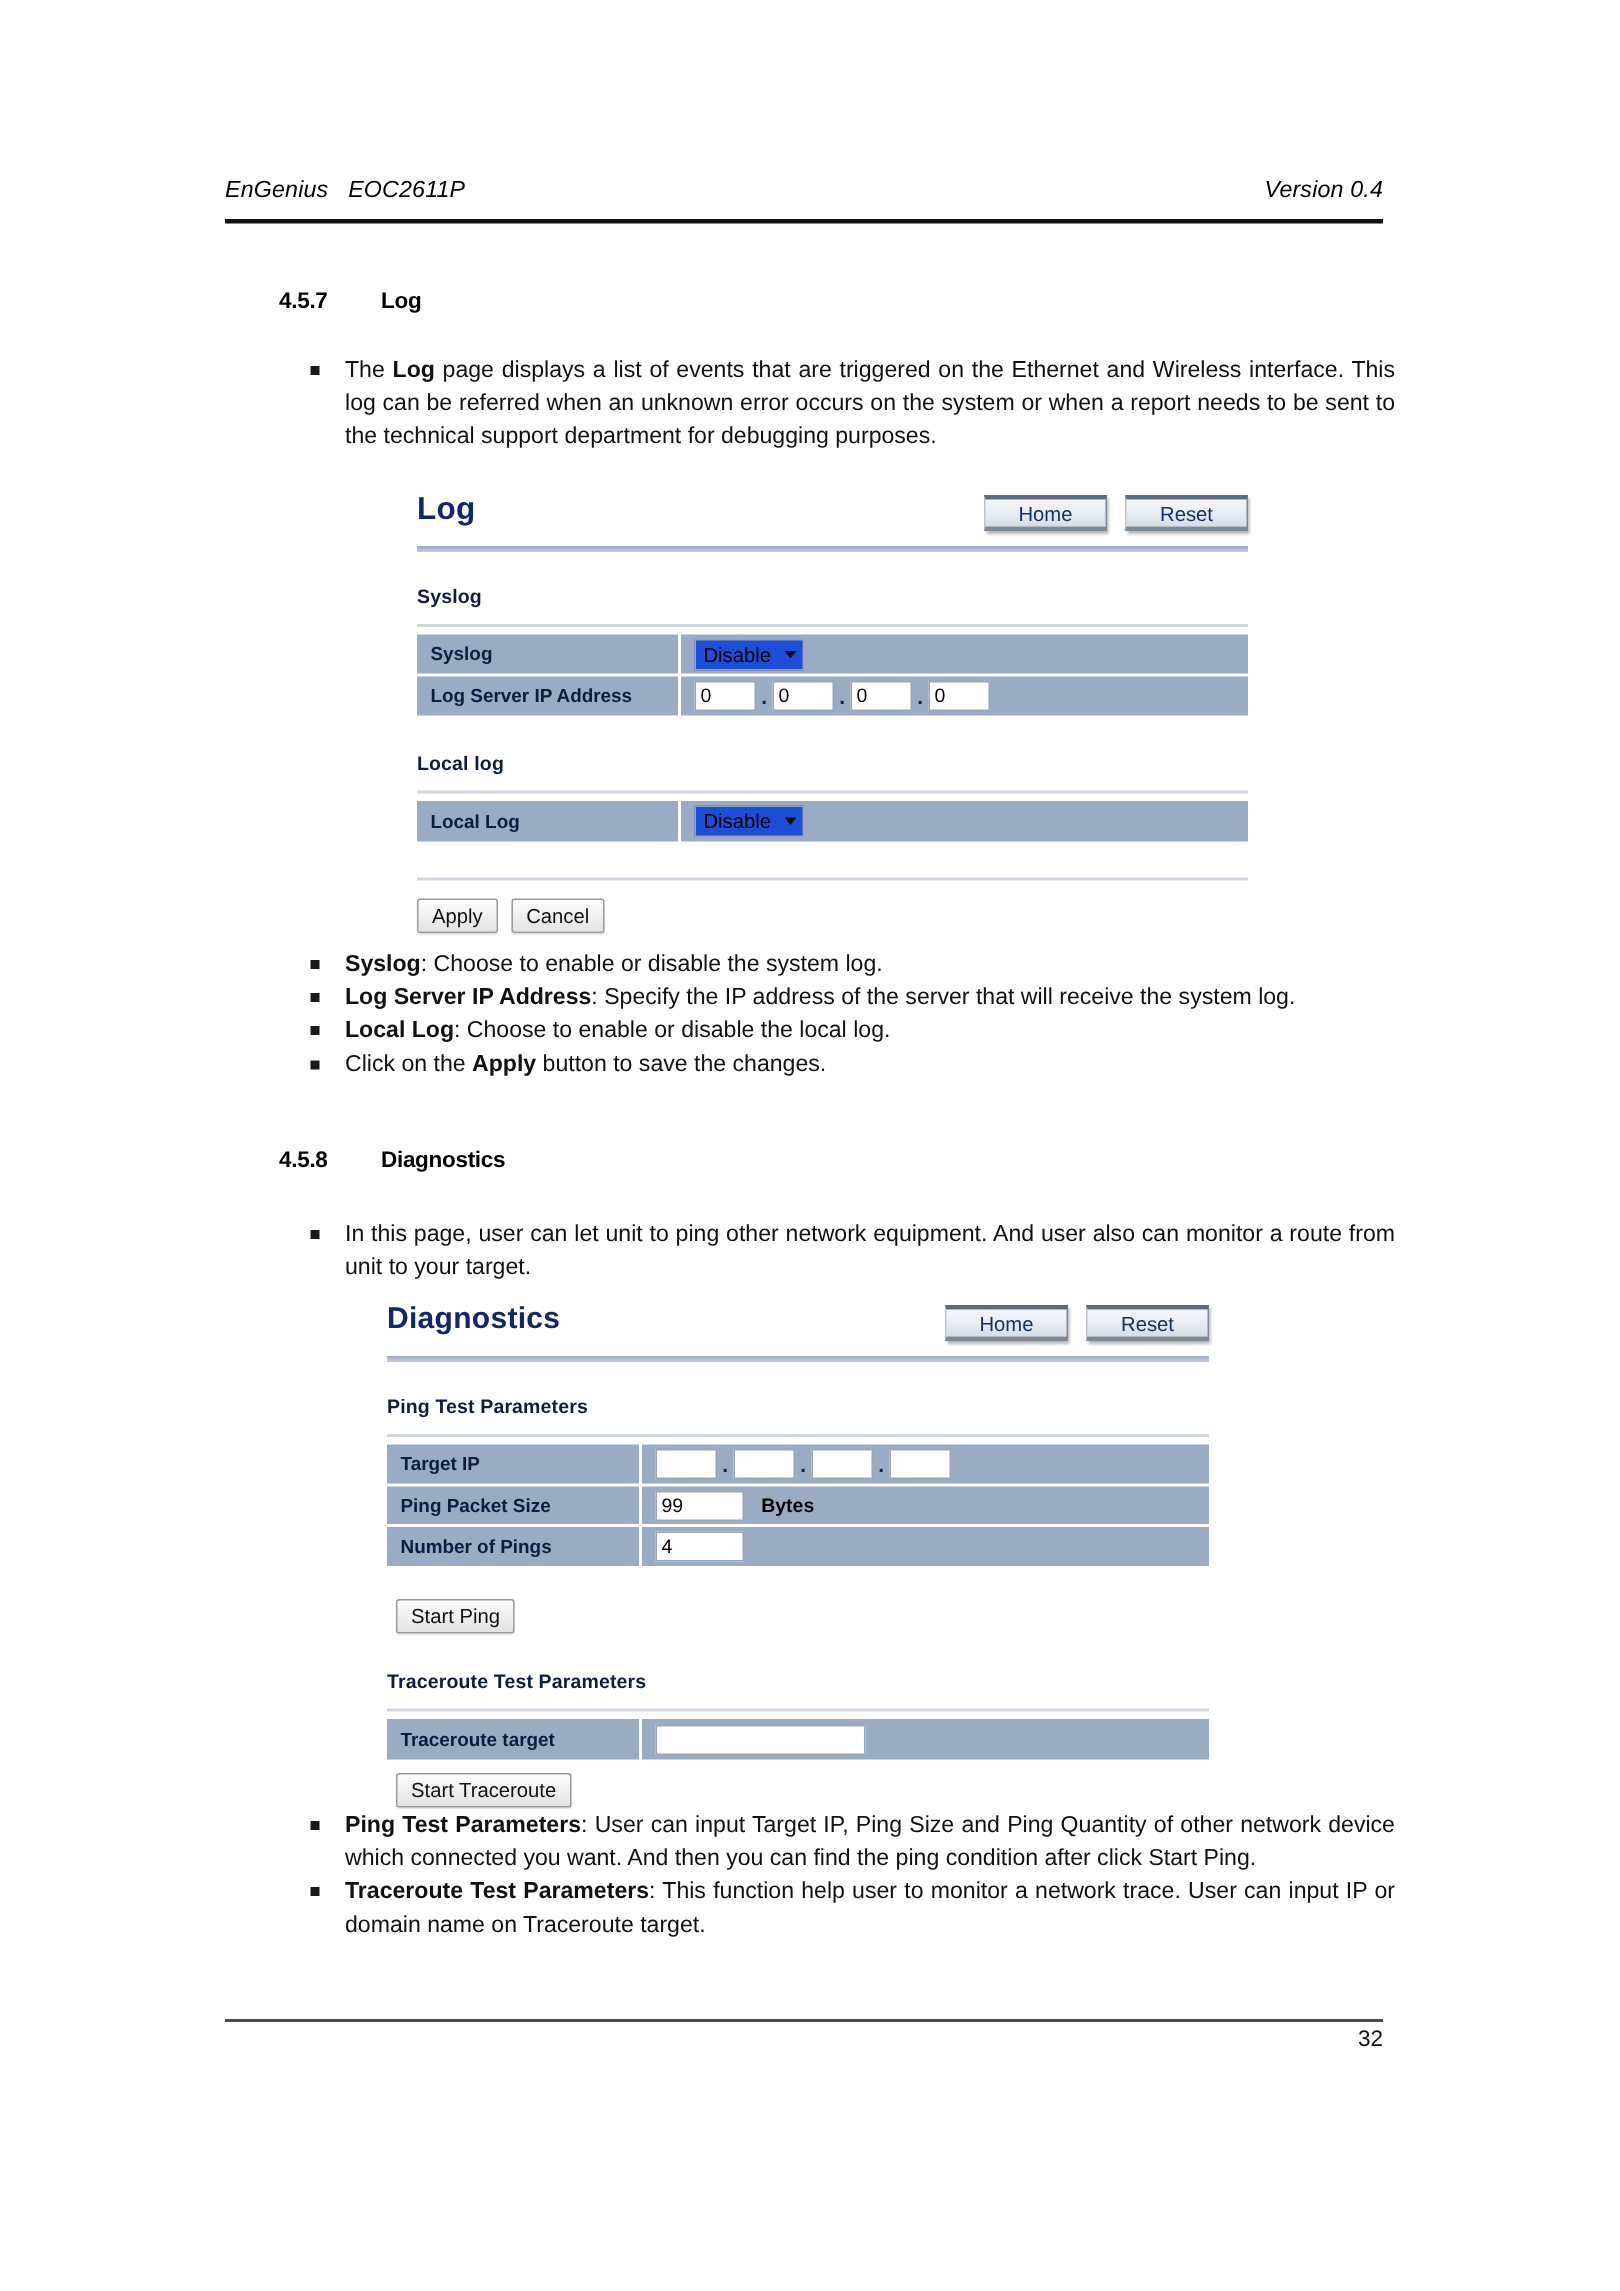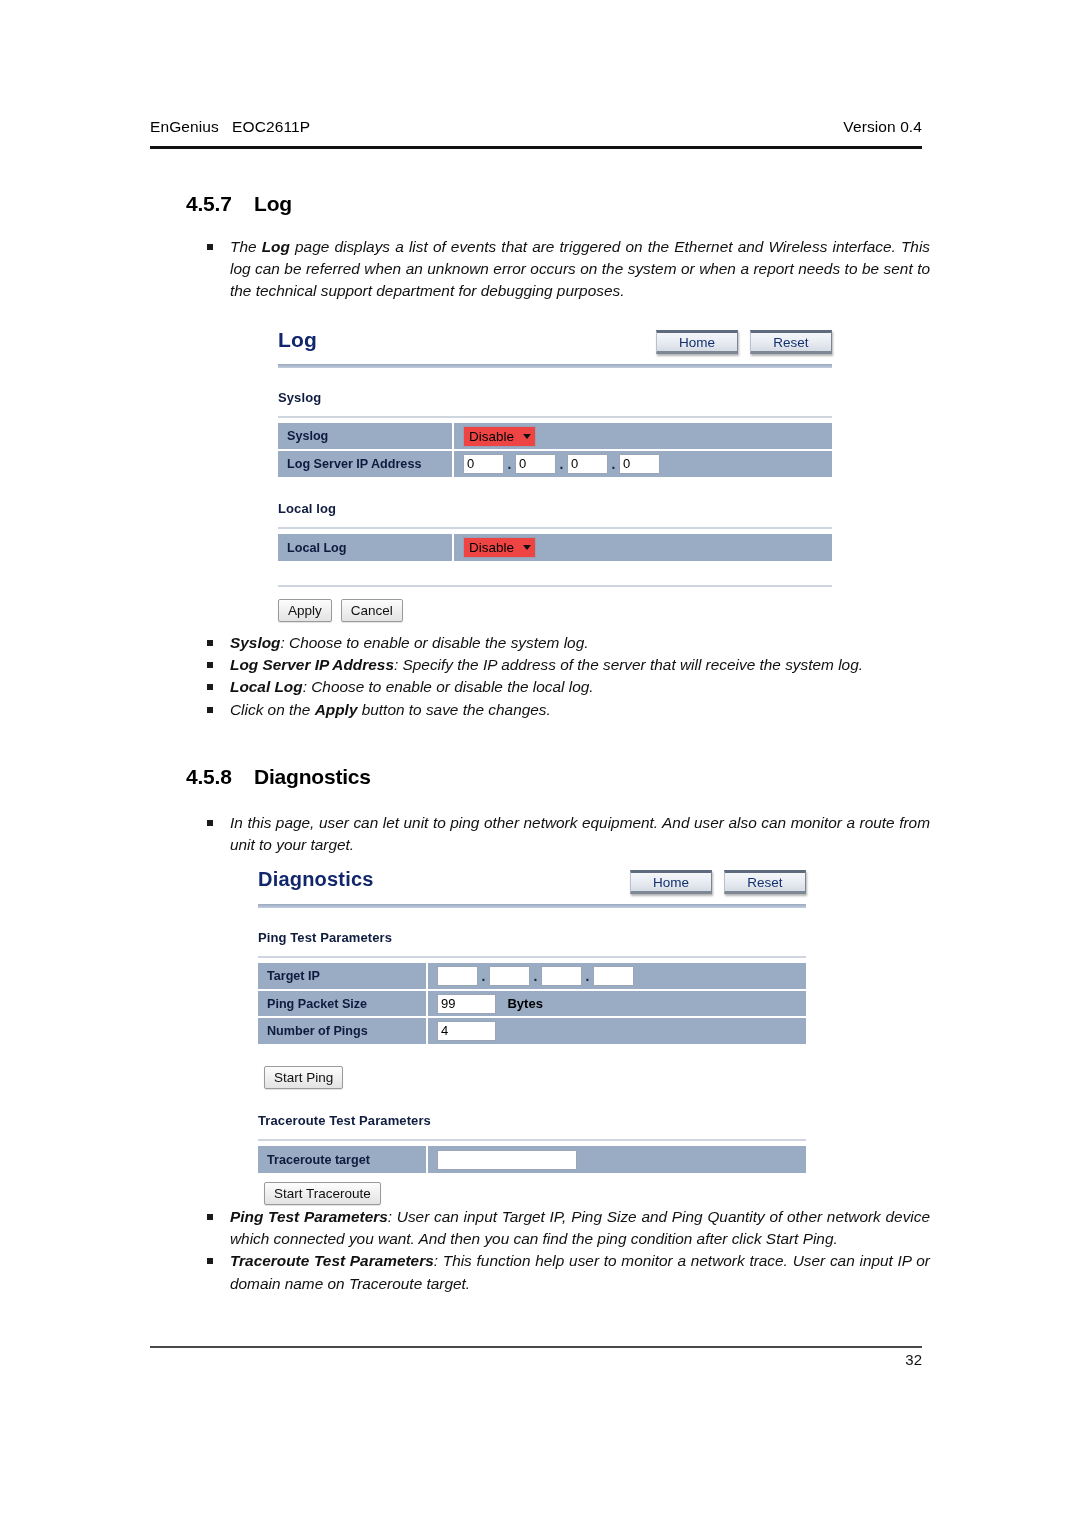--- a/index.html
+++ b/index.html
@@ -16,40 +16,41 @@
 
   .page { position: absolute; left: 0; top: 0; width: 1080px; height: 1527px; }
 
   
   .doc-header {
     position: absolute;
     left: 150px; top: 118px; width: 772px;
     display: flex; justify-content: space-between; align-items: center;
     font-size: 15.5px;
     letter-spacing: .1px;
+    font-style: italic;
   }
   .doc-header .hdr-left { white-space: pre; }
   .header-rule {
     position: absolute; left: 150px; top: 146px; width: 772px; height: 3px;
     background: #111111;
   }
 
   
   .sec-heading {
     position: absolute;
-    font-size: 21px;
+    font-size: 15px;
     font-weight: bold;
     color: #000;
     letter-spacing: -0.2px;
     white-space: pre;
   }
   .sec-heading .num { display: inline-block; width: 68px; }
 
   
-  .bullets { position: absolute; font-style: italic; }
+  .bullets { position: absolute; }
   .bullet {
     position: relative;
     padding-left: 40px;
     font-size: 15.4px;
     line-height: 22.2px;
     text-align: justify;
     margin-bottom: 0px;
     color: #111;
   }
   .bullet::before {
@@ -151,21 +152,21 @@
     width: 11px;
     text-align: center;
     font-size: 14px;
     color: #16233f;
     font-weight: bold;
   }
 
   .sel {
     height: 21px;
     min-width: 66px;
-    background: #ef4444;
+    background: #1d4ed8;
     border: 1px solid #96a2b3;
     font-size: 13.5px;
     color: #000;
     display: inline-flex;
     align-items: center;
     padding: 0 4px 0 5px;
     gap: 9px;
   }
   .sel .caret {
     width: 0; height: 0;

